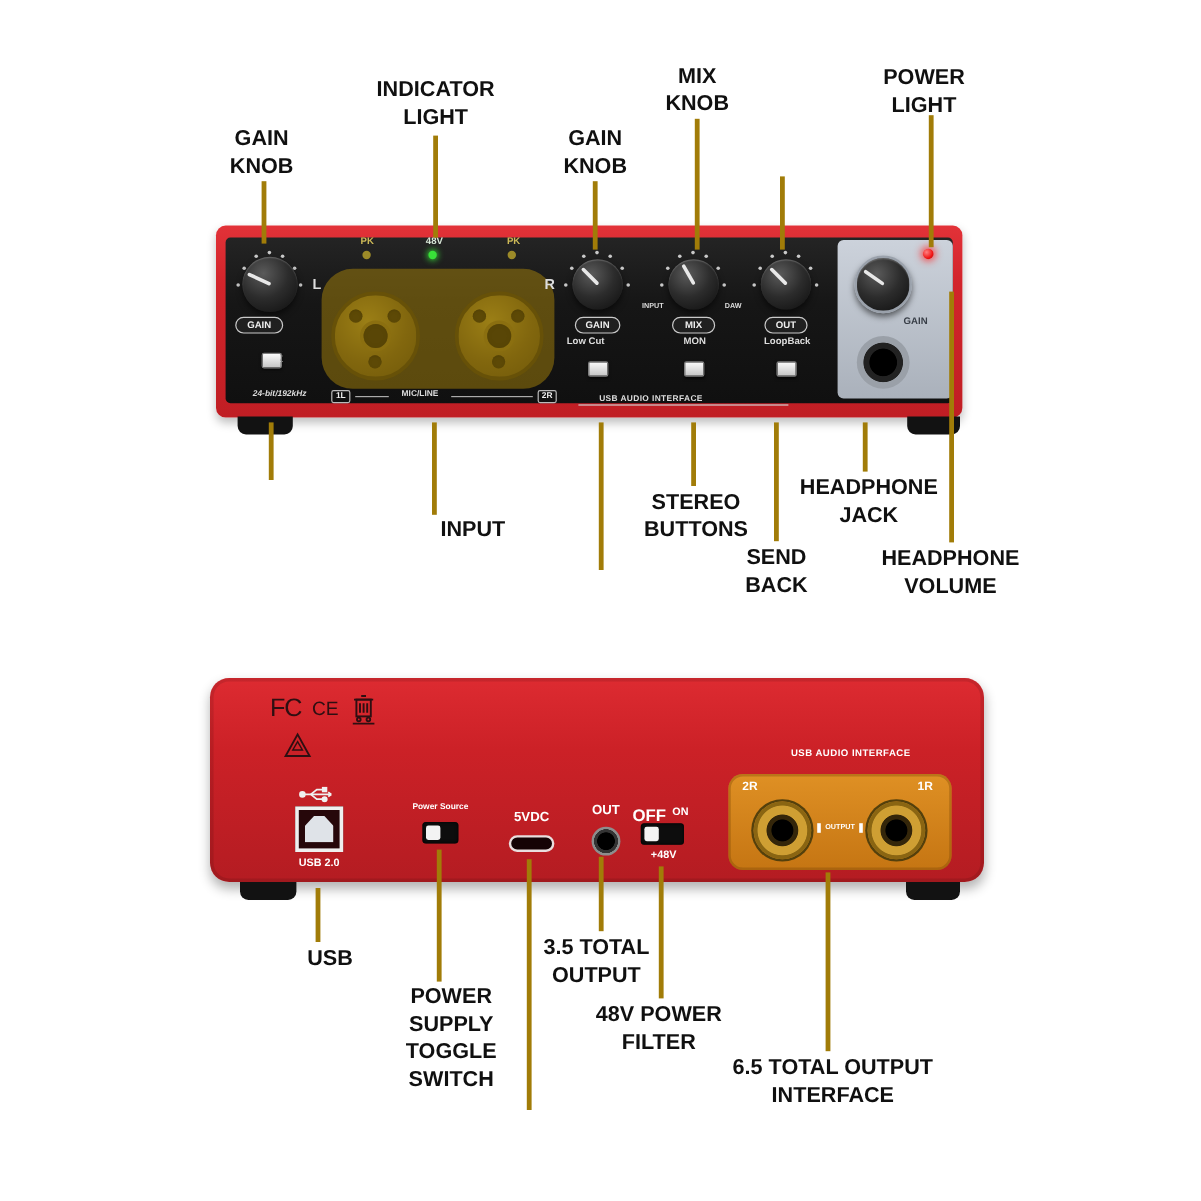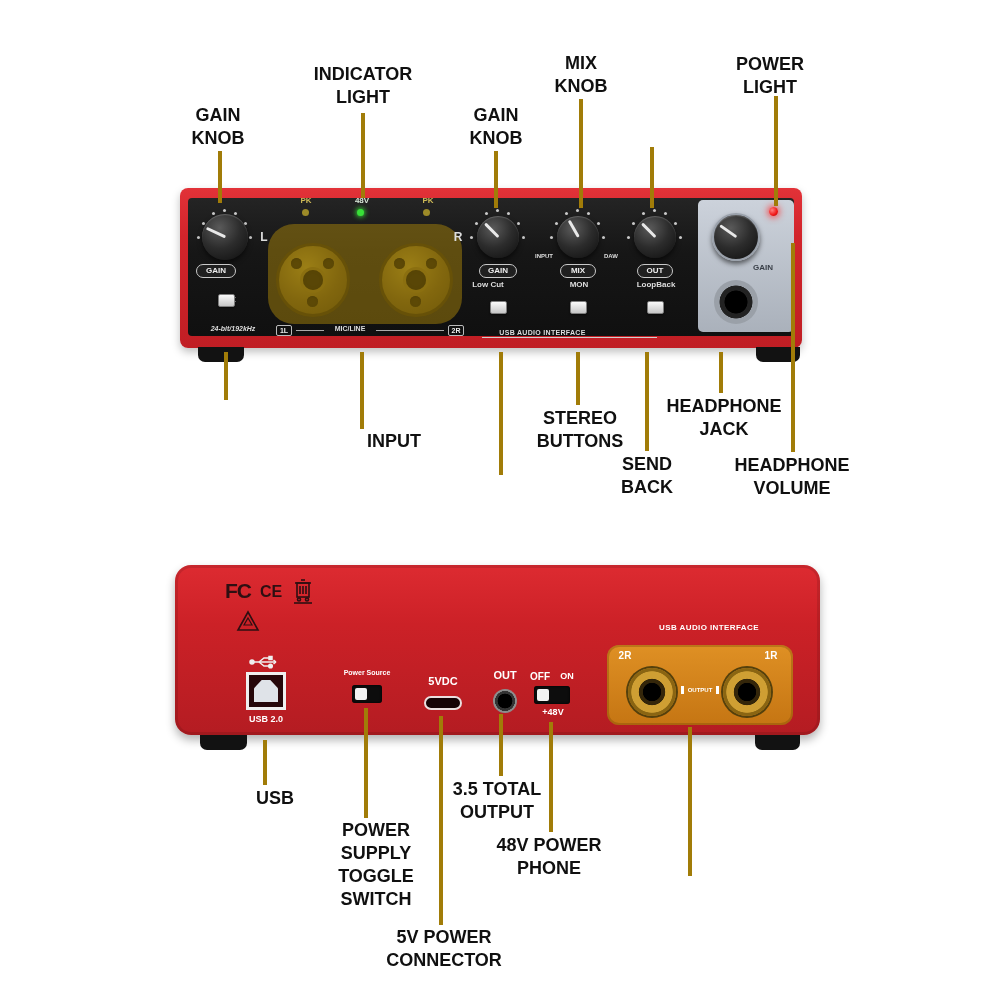--- a/index.html
+++ b/index.html
@@ -20,21 +20,21 @@
   .ticks{position:absolute;width:3px;height:3px;border-radius:50%;background:#c9c9c9;box-shadow:-21px -13px 0 #c9c9c9,21px -13px 0 #c9c9c9,-26px 1px 0 #c9c9c9,26px 1px 0 #c9c9c9,-11px -23px 0 #c9c9c9,11px -23px 0 #c9c9c9,0 -26px 0 #c9c9c9}
   .pbtn{position:absolute;width:17px;height:13px;background:linear-gradient(180deg,#fafafa,#c6c6c6);border:1px solid #7e7e7e;border-radius:2px;box-shadow:0 1px 2px rgba(0,0,0,.6)}
   .combo{position:absolute;width:74px;height:74px;border-radius:50%;background:radial-gradient(circle at 40% 32%,#8f7a22,#5c4a12 55%,#3c300a);border:3px solid #271f06}
   .xpin{position:absolute;width:11px;height:11px;border-radius:50%;background:#120e02;box-shadow:inset 0 1px 2px #000}
   .chole{position:absolute;width:20px;height:20px;border-radius:50%;background:#0a0802;left:24px;top:24px;box-shadow:inset 0 0 3px #000,0 0 0 3px #6e5a16}
   .goldbox{position:absolute;background:rgba(168,132,10,.5);border-radius:26px}
   .graysec{position:absolute;background:linear-gradient(180deg,#ccd2db,#aab1bb);border-radius:5px}
   .hpjack{position:absolute;border-radius:50%;background:radial-gradient(circle,#000 0 36%,#222 38% 52%,#9aa0a8 54% 72%,#565c64 74% 88%,#2a2e34 90%)}
   .back-dev{background:linear-gradient(180deg,#dd2b31,#cc2127 35%,#b41c22);border-radius:16px;box-shadow:0 5px 10px rgba(0,0,0,.3),inset 0 0 0 3px rgba(0,0,0,.10)}
   .wtext{position:absolute;color:#fff;font-weight:bold;text-align:center}
-  .dtext{position:absolute;color:#2e0f12;font-weight:bold}
+  .dtext{position:absolute;color:#2e0f12;font-weight:normal}
   .tog{position:absolute;background:#0d0d0d;border-radius:3px;box-shadow:inset 0 0 3px #000}
   .tog .sl{position:absolute;left:3px;top:3px;width:12px;height:12px;background:#f3f3f3;border-radius:2px}
   .usbb{position:absolute;width:40px;height:38px;border:3px solid #efefef;background:#26070a;display:flex;align-items:center;justify-content:center}
   .usbb-in{width:24px;height:22px;background:#dfe3e8;clip-path:polygon(0 38%,32% 0,68% 0,100% 38%,100% 100%,0 100%)}
   .usbc{position:absolute;width:38px;height:14px;border:2px solid #e9dede;border-radius:8px;background:#160305}
   .jack35{position:absolute;width:24px;height:24px;border-radius:50%;background:radial-gradient(circle,#000 0 42%,#333 45% 58%,#8d8d8d 60% 80%,#3c3c3c 82%)}
   .backgold{position:absolute;background:linear-gradient(180deg,rgba(224,150,36,.95),rgba(198,122,18,.95));border-radius:12px;box-shadow:inset 0 0 0 2px rgba(120,70,5,.35)}
   .tsjack{position:absolute;width:48px;height:48px;border-radius:50%;background:radial-gradient(circle,#000 0 26%,#34260a 28% 38%,#cf9f33 40% 60%,#8a6512 62% 74%,#e3bb55 76% 86%,#6e5410 88%);box-shadow:0 0 0 2px #54400c}
   .outmark{display:inline-block;border-left:3px solid #fff;border-right:3px solid #fff;padding:0 4px;line-height:8px}
   .icn{position:absolute}
@@ -62,26 +62,26 @@
   <div class="callout" style="left:647px;top:453px">SEND
 BACK</div>
   <div class="callout" style="left:792px;top:454px">HEADPHONE
 VOLUME</div>
 
   <div class="callout" style="left:275px;top:787px">USB</div>
   <div class="callout" style="left:376px;top:819px">POWER
 SUPPLY
 TOGGLE
 SWITCH</div>
-  <div class="callout" style="left:444px;top:926px">5V POWER
-CONNECTOR</div>
   <div class="callout" style="left:497px;top:778px">3.5 TOTAL
 OUTPUT</div>
   <div class="callout" style="left:549px;top:834px">48V POWER
-PHONE</div>
+FILTER</div>
+  <div class="callout" style="left:694px;top:878px">6.5 TOTAL OUTPUT
+INTERFACE</div>
 
   <div class="lead" style="left:218px;top:151px;height:52px"></div>
   <div class="lead" style="left:361px;top:113px;height:85px"></div>
   <div class="lead" style="left:494px;top:151px;height:57px"></div>
   <div class="lead" style="left:579px;top:99px;height:109px"></div>
   <div class="lead" style="left:650px;top:147px;height:61px"></div>
   <div class="lead" style="left:774px;top:96px;height:110px"></div>
   <div class="lead" style="left:224px;top:352px;height:48px"></div>
   <div class="lead" style="left:360px;top:352px;height:77px"></div>
   <div class="lead" style="left:499px;top:352px;height:123px"></div>
@@ -221,21 +221,21 @@
     <div class="tog" style="left:177px;top:120px;width:30px;height:18px">
         <div class="sl"></div>
       </div>
 
     <div class="wtext" style="left:245px;top:110px;width:46px;font-size:11px">5VDC</div>
     <div class="usbc" style="left:249px;top:131px"></div>
 
     <div class="wtext" style="left:313px;top:104px;width:34px;font-size:11px">OUT</div>
     <div class="jack35" style="left:318px;top:124px"></div>
 
-    <div class="wtext" style="left:352px;top:106px;width:26px;font-size:10px">OFF</div>
+    <div class="wtext" style="left:352px;top:106px;width:26px;font-size:14px">OFF</div>
     <div class="wtext" style="left:381px;top:106px;width:22px;font-size:9px">ON</div>
     <div class="tog" style="left:359px;top:121px;width:36px;height:18px">
         <div class="sl"></div>
       </div>
     <div class="wtext" style="left:361px;top:142px;width:34px;font-size:9px">+48V</div>
 
     <div class="wtext" style="left:468px;top:58px;width:132px;font-size:8px;letter-spacing:.4px">USB AUDIO INTERFACE</div>
     <div class="backgold" style="left:432px;top:80px;width:186px;height:80px"></div>
     <div class="wtext" style="left:438px;top:85px;width:24px;font-size:10px">2R</div>
     <div class="wtext" style="left:584px;top:85px;width:24px;font-size:10px">1R</div>

